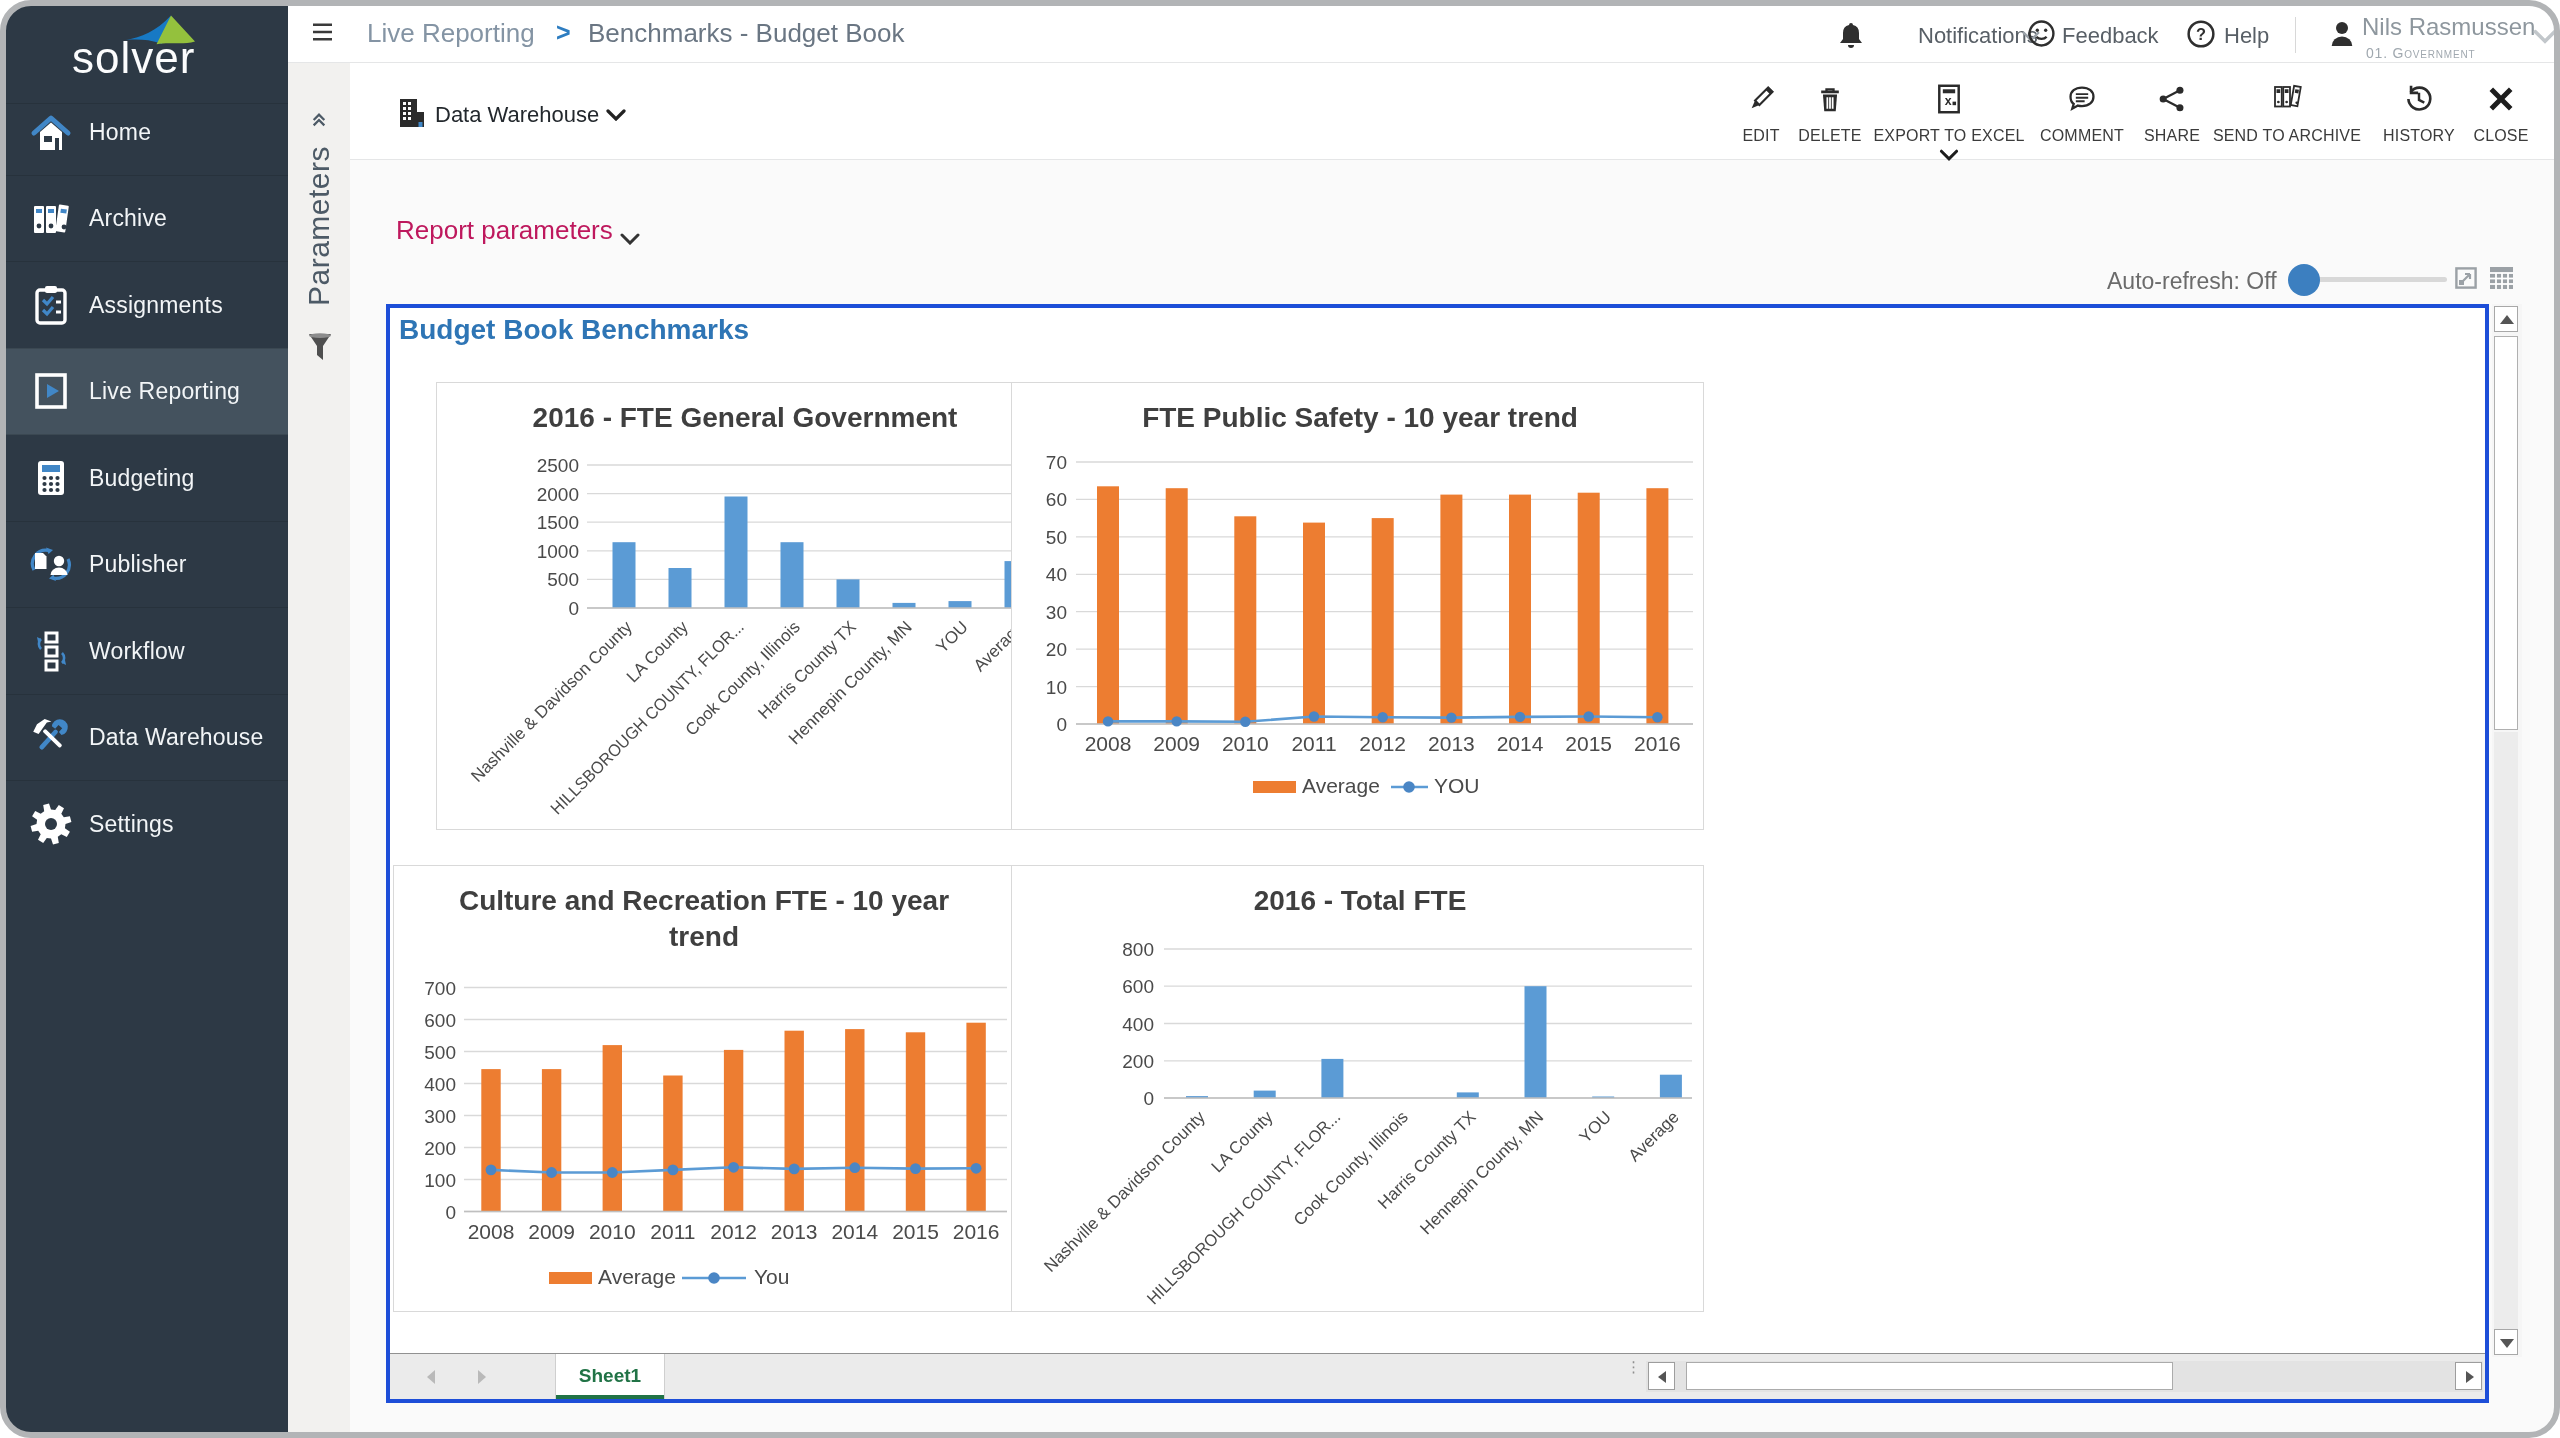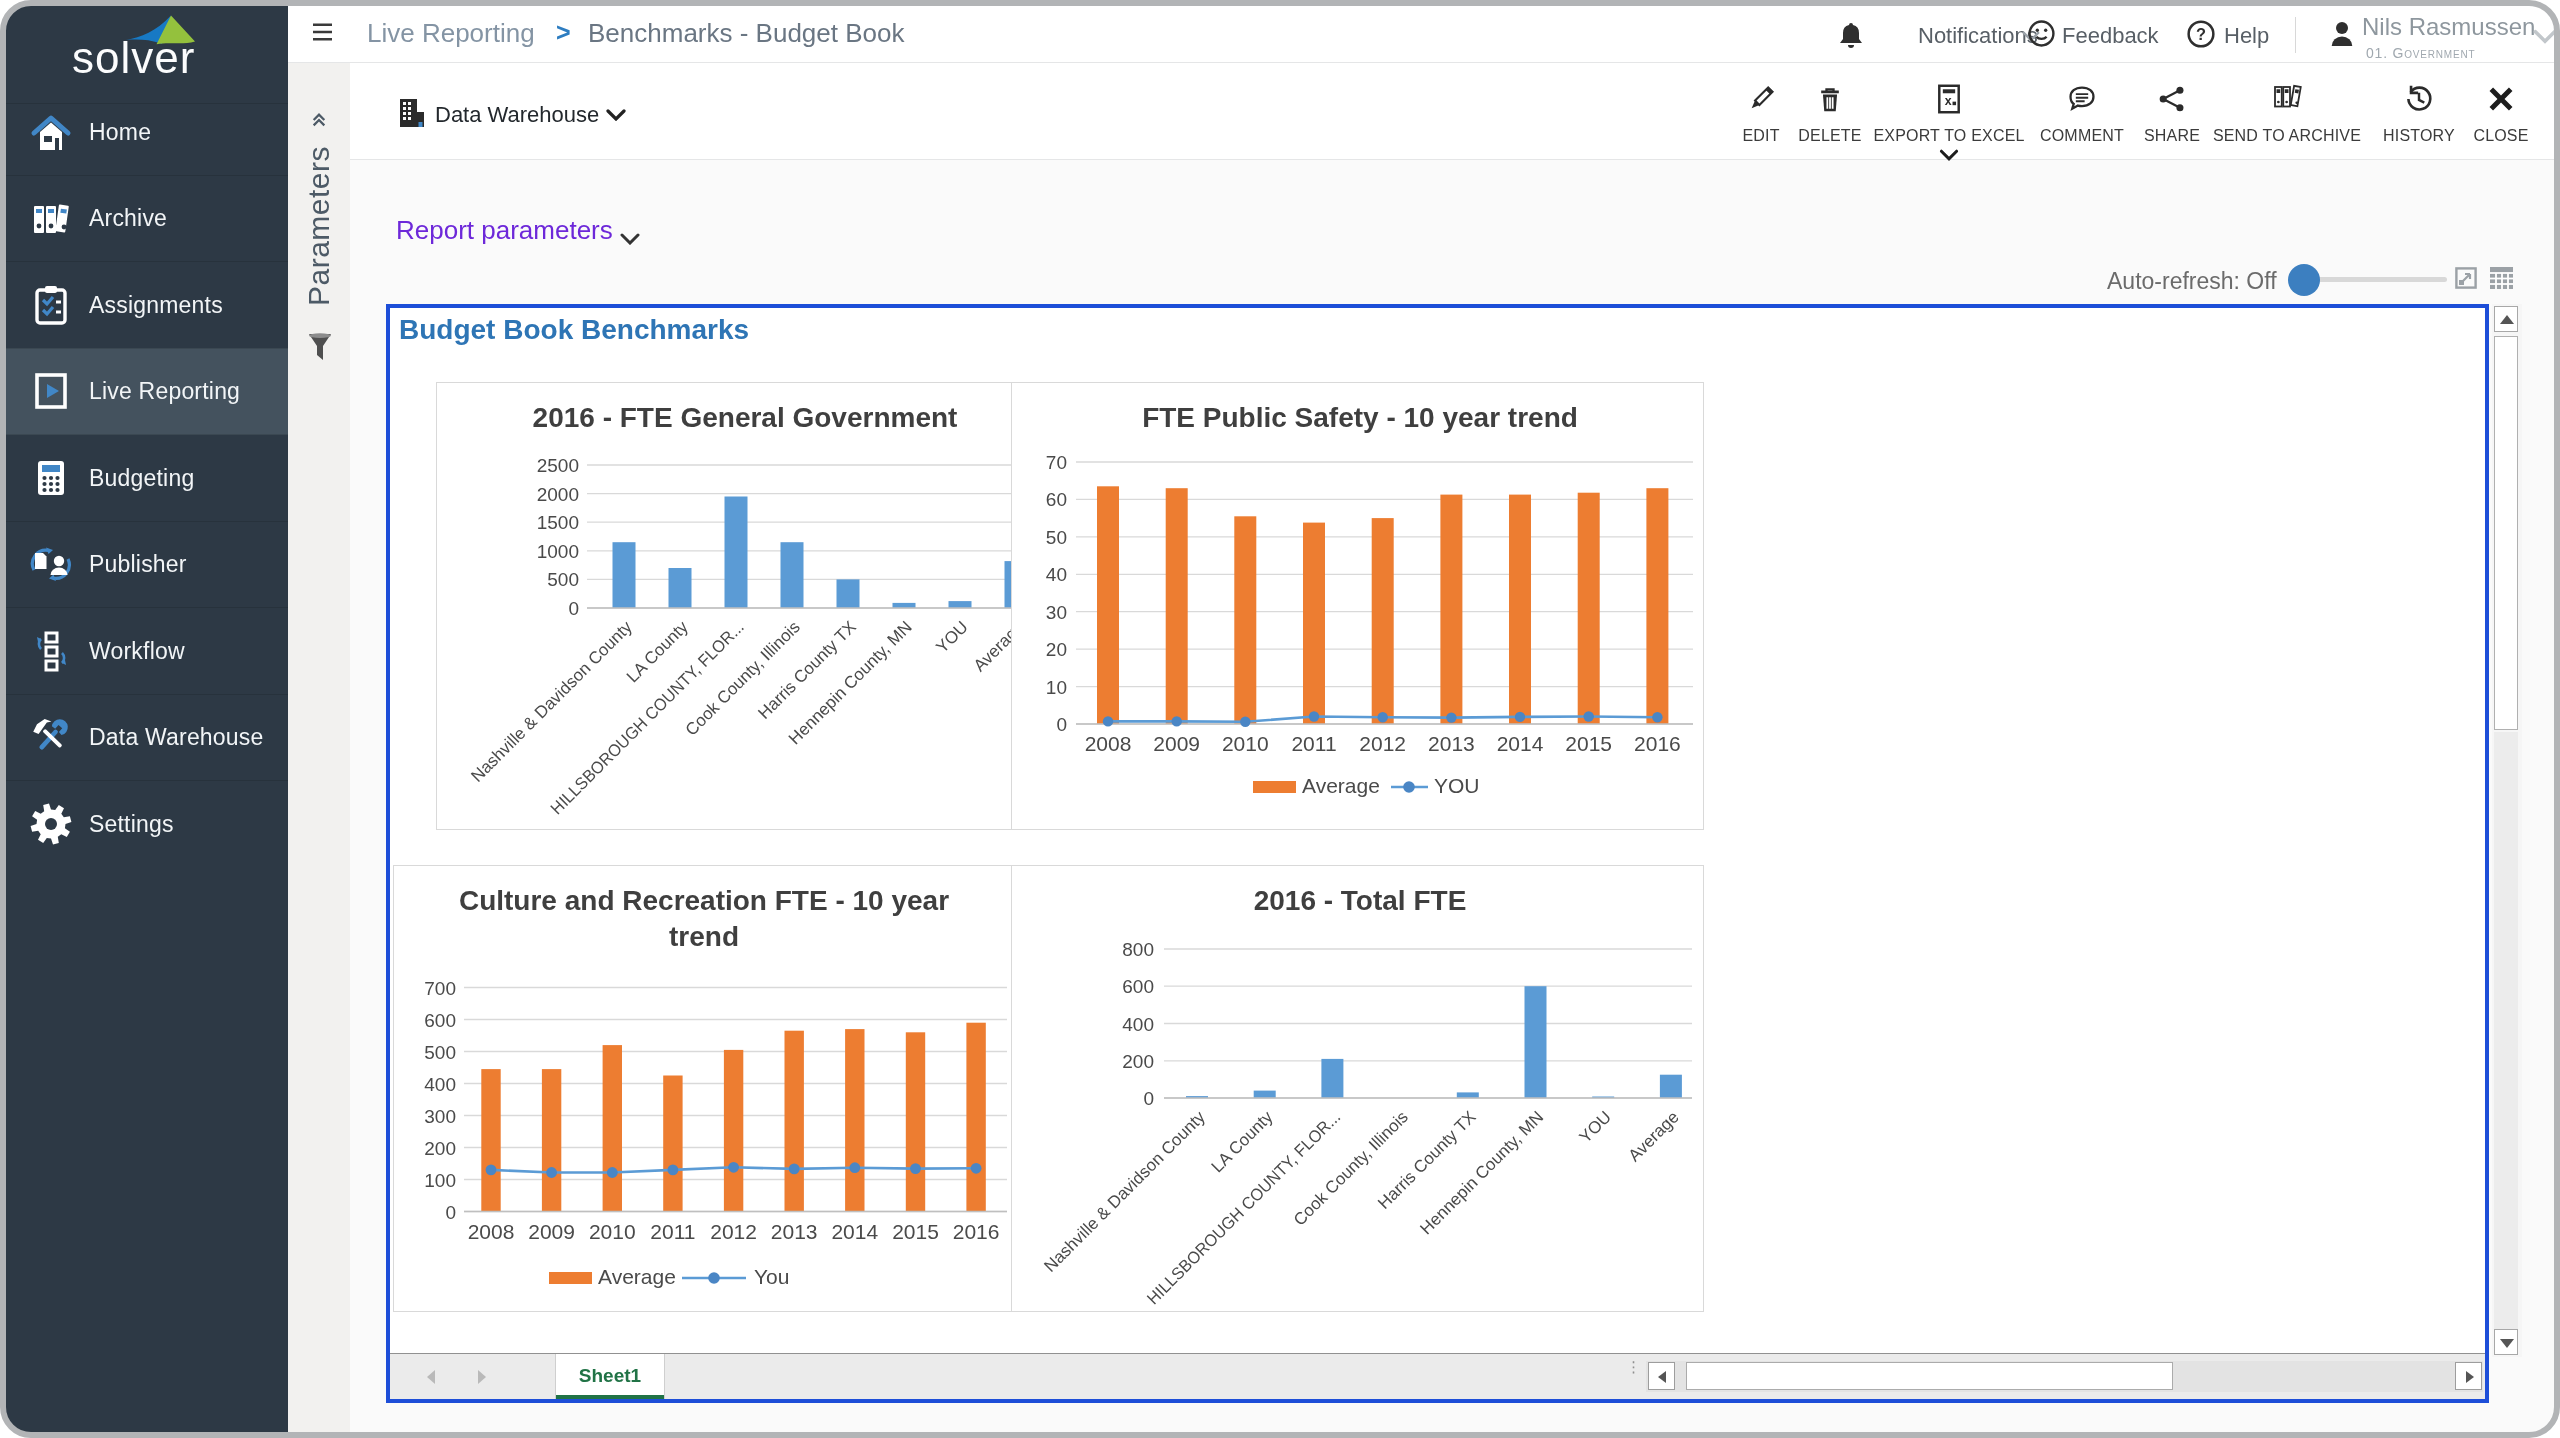--- a/index.html
+++ b/index.html
@@ -23,21 +23,21 @@
 
 .params{position:absolute;left:283px;top:58px;bottom:0;width:62px;background:#f2f1ef;z-index:3;}
 .params .vtext{position:absolute;left:50%;top:146px;transform:translateX(-50%) rotate(-90deg);transform-origin:center;white-space:nowrap;font-size:30px;color:#4d5a66;letter-spacing:0.5px;}
 
 .toolbar{position:absolute;left:345px;top:58px;right:0;height:97px;background:#fff;border-bottom:1px solid #e5e6e7;z-index:3;}
 .act{position:absolute;top:0;height:100%;text-align:center;}
 .act .alabel{position:absolute;top:64px;width:100%;font-size:16px;letter-spacing:0.2px;color:#3b3b3b;white-space:nowrap;text-align:center;}
 .dw-label{position:absolute;left:85px;top:39px;font-size:22px;color:#23282d;font-weight:500;}
 
 .content{position:absolute;left:345px;top:155px;right:0;bottom:0;background:#fafafa;z-index:2;}
-.rp{position:absolute;left:46px;top:55px;font-size:26px;color:#6d28d9;}
+.rp{position:absolute;left:46px;top:55px;font-size:26px;color:#be185d;}
 .report{position:absolute;left:36px;top:144px;width:2103px;height:1099px;background:#fff;border:4px solid #1d4ed8;}
 .rtitle{position:absolute;left:9px;top:6px;font-size:28px;font-weight:bold;color:#2e75b5;}
 .cbox{position:absolute;border:1px solid #d9d9d9;background:#fff;}
 .tabbar{position:absolute;left:0;right:0;bottom:0;height:46px;background:#ebebeb;border-top:1px solid #919191;}
 .sheettab{position:absolute;left:165px;top:0;width:110px;height:45px;background:#fff;border-right:1px solid #cfcfcf;border-left:1px solid #cfcfcf;}
 .sheettab .t{position:absolute;width:100%;text-align:center;top:11px;font-size:19px;font-weight:bold;color:#217346;}
 .sheettab .g{position:absolute;left:0;right:0;bottom:0;height:4px;background:#217346;}
 .vscroll{position:absolute;top:144px;width:30px;height:1053px;background:#f6f6f6;z-index:3;}
 .sbtn{position:absolute;left:2px;width:24px;height:26px;background:#fff;border:1px solid #a8a8a8;}
 </style></head><body>

